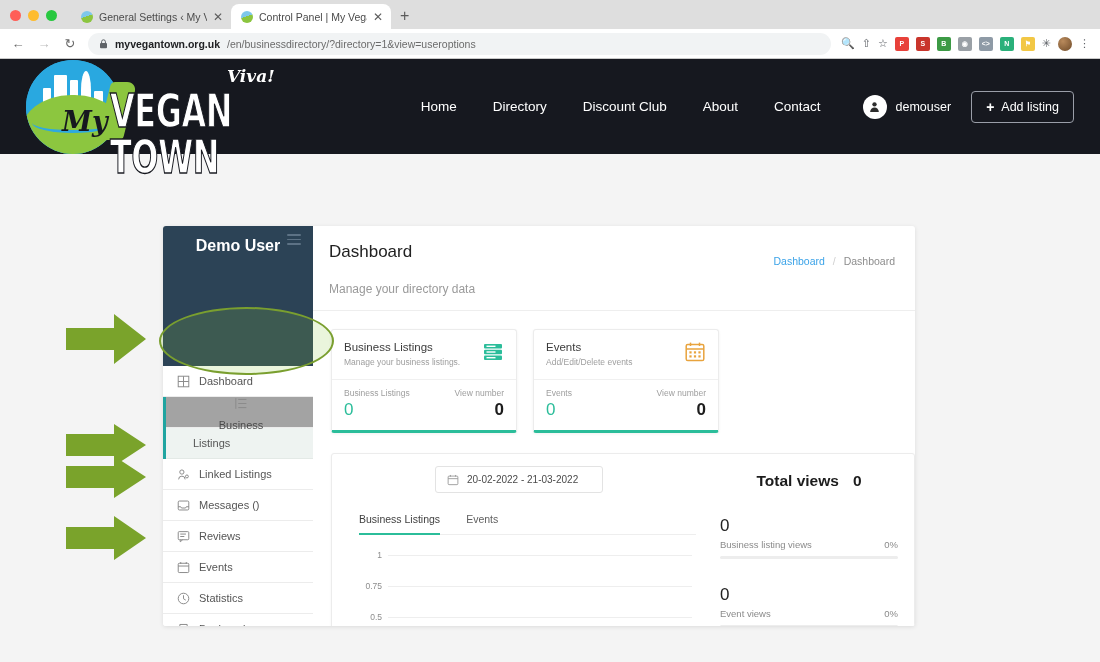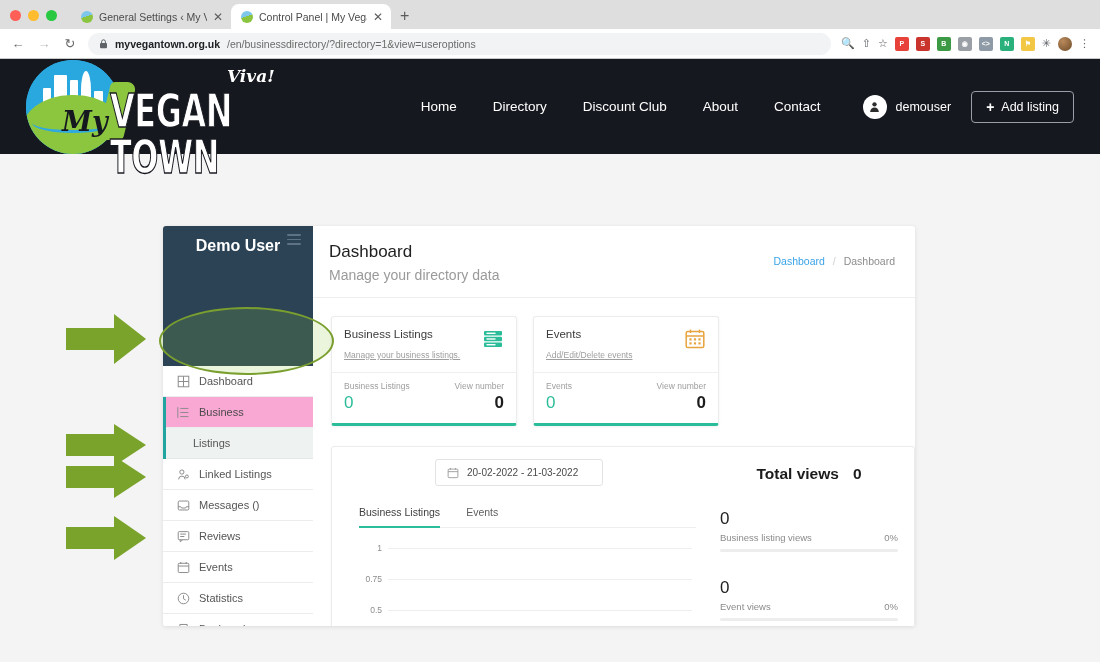--- a/index.html
+++ b/index.html
@@ -141,51 +141,51 @@
   }
   .sb-name { color: #fff; font-size: 16px; font-weight: bold; margin-top: 11px; }
   .sb-menu { }
   .sb-item {
     height: 31px; display: flex; align-items: center; gap: 9px;
     padding: 0 8px 0 14px; font-size: 11px; color: #555;
     border-bottom: 1px solid #ececec; position: relative; cursor: pointer;
   }
   .sb-item .ic { width: 13px; height: 13px; flex: 0 0 13px; color: #8a8a8a; display:flex; align-items:center; }
   .sb-item .ic svg { width: 13px; height: 13px; }
-  .sb-item.active { background: #f9a8d4; color: #4a4a4a; }
+  .sb-item.active { background: #a3a3a3; color: #4a4a4a; flex-direction: column; }
   .sb-item.active::before {
     content: ""; position: absolute; left: 0; top: 0; bottom: -1px; width: 3px; background: #1fa4a0;
   }
   .sb-sub {
     height: 31px; display: flex; align-items: center; padding-left: 30px;
     font-size: 11px; color: #555; background: #eef3f1; border-bottom: 1px solid #e3e9e6; cursor: pointer;
   }
   .sb-sub::before {
     content: ""; position: absolute; left: 0; width: 3px; height: 31px; background: #1fa4a0;
   }
 
   
   .content { flex: 1; min-width: 0; }
   .content-head { padding: 16px 20px 14px 16px; border-bottom: 1px solid #eee;
     display: flex; align-items: flex-start; justify-content: space-between; }
   .page-title { font-size: 17px; color: #222; font-weight: normal; }
-  .page-sub { font-size: 14px; color: #9a9a9a; margin-top: 5px; }
+  .page-sub { font-size: 12px; color: #9a9a9a; margin-top: 20px; }
   .crumbs { font-size: 10.5px; color: #8d8d8d; margin-top: 13px; }
   .crumbs a { color: #3ba3e8; text-decoration: none; }
   .crumbs .sep { margin: 0 5px; color: #cfcfcf; }
 
   .cards { display: flex; gap: 16px; padding: 18px 18px 0 18px; }
   .card {
     width: 186px; background: #fff; border: 1px solid #ececec; border-radius: 3px;
     border-bottom: 3px solid #2bbd9a; box-shadow: 0 1px 3px rgba(0,0,0,.06);
   }
   .card-top { padding: 11px 12px 12px 12px; display: flex; justify-content: space-between;
     border-bottom: 1px solid #f0f0f0; }
   .card-title { font-size: 11.5px; color: #3b3b3b; }
-  .card-desc { font-size: 8.5px; color: #9e9e9e; margin-top: 10px; text-decoration: underline; }
+  .card-desc { font-size: 8.5px; color: #9e9e9e; margin-top: 4px; }
   .card-ico { width: 22px; height: 22px; flex: 0 0 22px; }
   .card-bot { display: flex; padding: 8px 12px 10px 12px; }
   .cb-col { flex: 1; }
   .cb-col.right { text-align: right; }
   .cb-lbl { font-size: 8.5px; color: #9e9e9e; }
   .cb-val { font-size: 17px; margin-top: 2px; }
   .cb-val.teal { color: #2bbd9a; }
   .cb-val.dark { color: #1c1c1c; font-weight: bold; }
 
   .lower {

